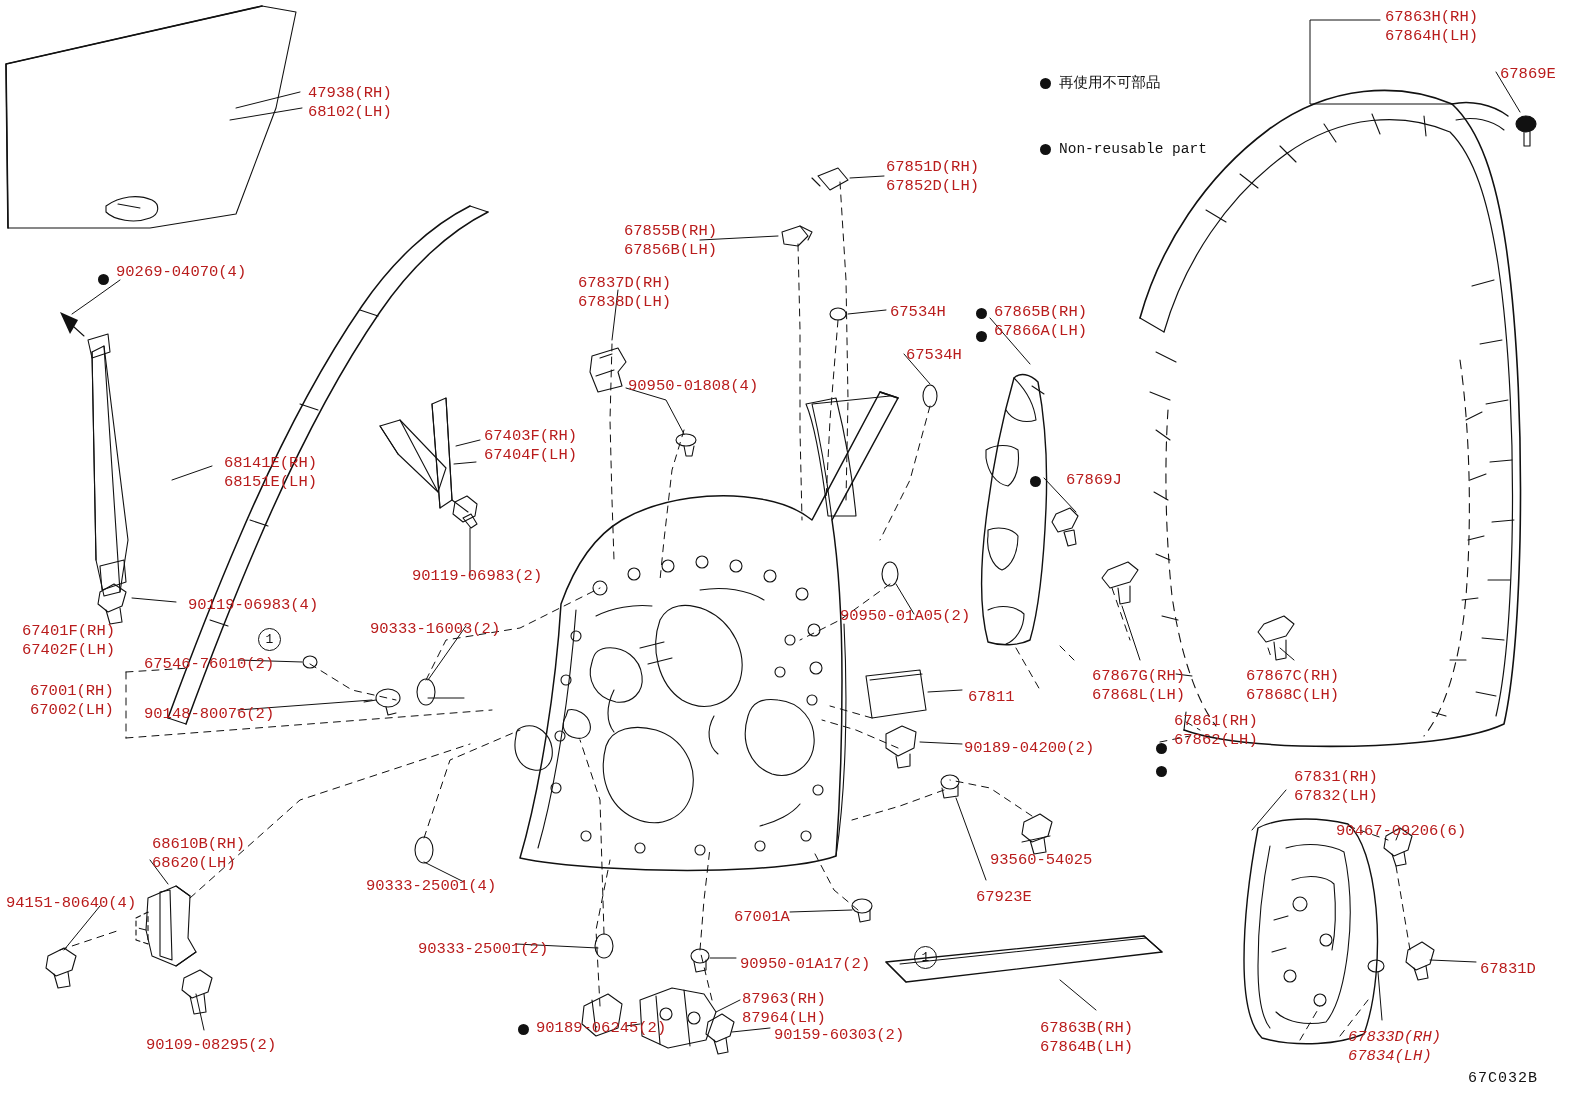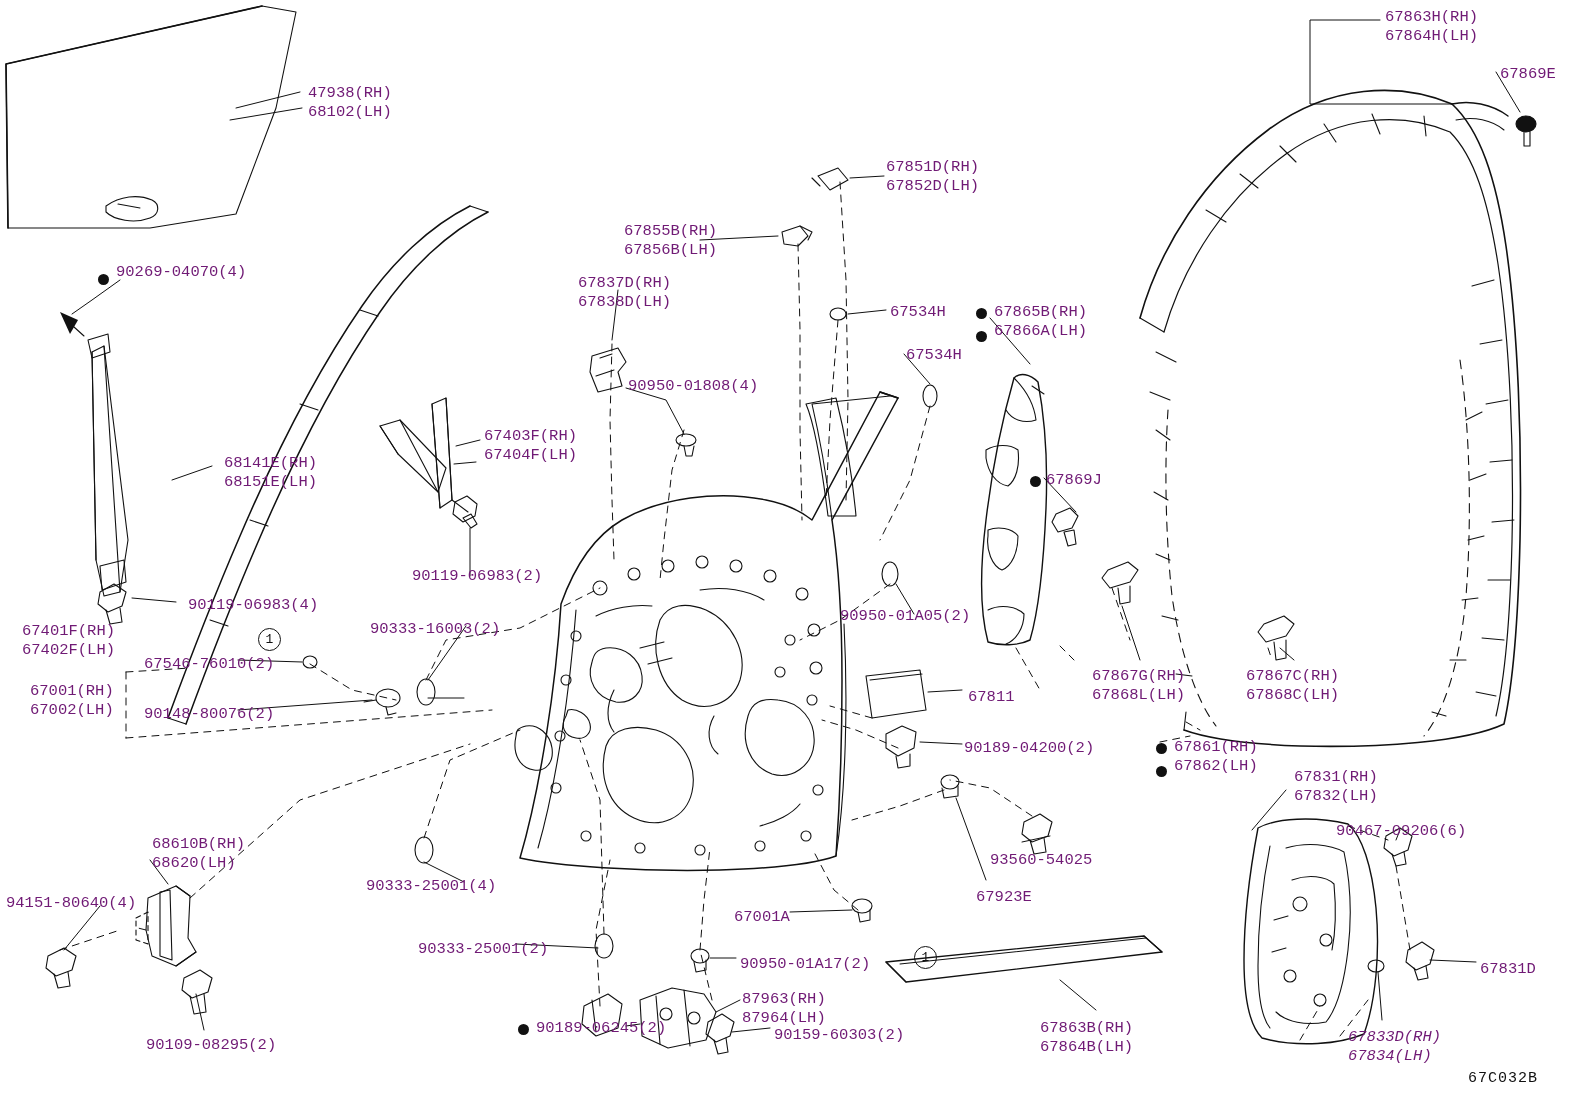--- a/index.html
+++ b/index.html
@@ -1,21 +1,21 @@
 <!DOCTYPE html>
 <html><head>
 <meta charset="utf-8">
 <style>
   html, body { margin:0; padding:0; background:#ffffff; }
   body { width:1592px; height:1099px; overflow:hidden;
          font-family:"Liberation Mono", monospace; color:#111; }
   #sheet { position:relative; width:1592px; height:1099px; background:#fff; }
 
   .lbl { position:absolute; font-size:15.5px; line-height:19px; letter-spacing:0px;
-         white-space:pre; color:#701a75; }
+         white-space:pre; color:#b91c1c; }
 
   .legend { position:absolute; font-size:14.5px; line-height:22px; white-space:pre; }
   .dot { display:inline-block; width:11px; height:11px; border-radius:50%;
          background:#111; vertical-align:middle; margin-right:8px; }
 
   .bdot { position:absolute; width:11px; height:11px; border-radius:50%; background:#111; }
 
   .code { position:absolute; font-size:15px; letter-spacing:1px; }
 
   svg.art { position:absolute; left:0; top:0; width:1592px; height:1099px; }
@@ -328,20 +328,24 @@
         <path d="M1348 826 L1388 840"></path>
         <path d="M1396 866 L1410 950"></path>
         <path d="M1340 1036 L1368 1000"></path>
         <path d="M1300 1040 L1320 1006"></path>
         <path d="M1060 646 L1074 660"></path>
         <path d="M1160 742 L1190 736"></path>
       </g>
     </g>
   </svg>
 
+  <div class="legend" style="left:1040px; top:28px;">
+    <div><span class="dot"></span><span>再使用不可部品</span></div>
+    <div><span class="dot"></span><span>Non-reusable part</span></div>
+  </div>
 
   <div class="lbl" style="left:308px; top:84px;">47938(RH)
 68102(LH)</div>
 
   <div class="bdot" style="left:98px; top:274px;"></div>
   <div class="lbl" style="left:116px; top:263px;">90269-04070(4)</div>
 
   <div class="lbl" style="left:224px; top:454px;">68141E(RH)
 68151E(LH)</div>
   <div class="lbl" style="left:176px; top:596px;margin-left:12px;">90119-06983(4)</div>
@@ -366,21 +370,21 @@
 67852D(LH)</div>
   <div class="lbl" style="left:890px; top:303px;">67534H</div>
   <div class="lbl" style="left:906px; top:346px;">67534H</div>
 
   <div class="bdot" style="left:976px; top:308px;"></div>
   <div class="bdot" style="left:976px; top:331px;"></div>
   <div class="lbl" style="left:994px; top:303px;">67865B(RH)
 67866A(LH)</div>
 
   <div class="bdot" style="left:1030px; top:476px;"></div>
-  <div class="lbl" style="left:1046px; top:471px;">67869J</div>
+  <div class="lbl" style="left:1046px; top:471px;padding-left:20px;">67869J</div>
 
   <div class="lbl" style="left:840px; top:607px;">90950-01A05(2)</div>
   <div class="lbl" style="left:968px; top:688px;">67811</div>
   <div class="lbl" style="left:964px; top:739px;">90189-04200(2)</div>
   <div class="lbl" style="left:990px; top:851px;">93560-54025</div>
   <div class="lbl" style="left:976px; top:888px;">67923E</div>
   <div class="lbl" style="left:734px; top:908px;">67001A</div>
   <div class="lbl" style="left:740px; top:955px;">90950-01A17(2)</div>
   <div class="lbl" style="left:418px; top:940px;">90333-25001(2)</div>
   <div class="lbl" style="left:366px; top:877px;">90333-25001(4)</div>
@@ -401,21 +405,21 @@
   <div class="lbl" style="left:1385px; top:8px;">67863H(RH)
 67864H(LH)</div>
   <div class="lbl" style="left:1500px; top:65px;">67869E</div>
   <div class="lbl" style="left:1092px; top:667px;">67867G(RH)
 67868L(LH)</div>
   <div class="lbl" style="left:1246px; top:667px;">67867C(RH)
 67868C(LH)</div>
 
   <div class="bdot" style="left:1156px; top:743px;"></div>
   <div class="bdot" style="left:1156px; top:766px;"></div>
-  <div class="lbl" style="left:1174px; top:738px;text-align:right;">67861(RH)
+  <div class="lbl" style="left:1174px; top:712px;text-align:right;">67861(RH)
 67862(LH)</div>
 
   <div class="lbl" style="left:1294px; top:768px;">67831(RH)
 67832(LH)</div>
   <div class="lbl" style="left:1336px; top:822px;">90467-09206(6)</div>
   <div class="lbl" style="left:1480px; top:960px;">67831D</div>
   <div class="lbl" style="left:1348px; top:1028px;font-style:italic;">67833D(RH)
 67834(LH)</div>
 
   <div class="circnum" style="left:258px; top:628px;">1</div>

